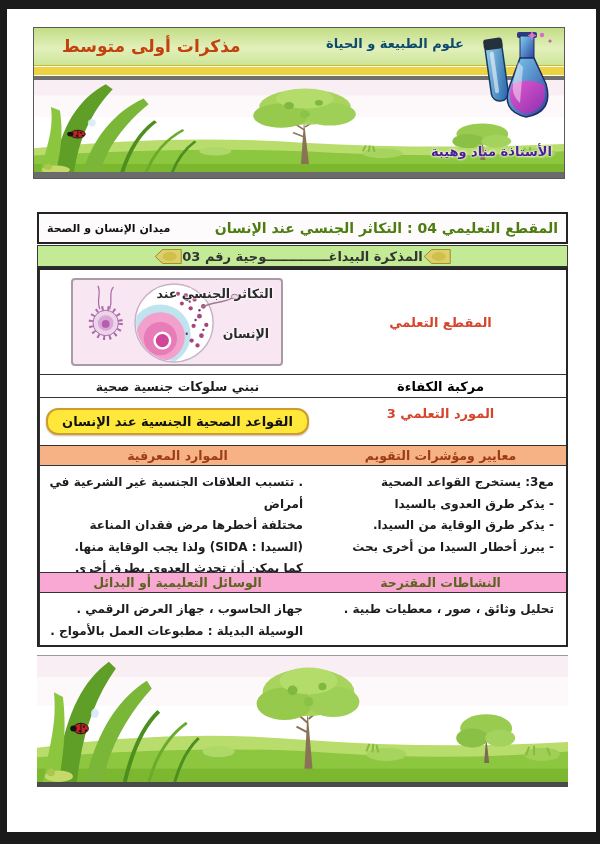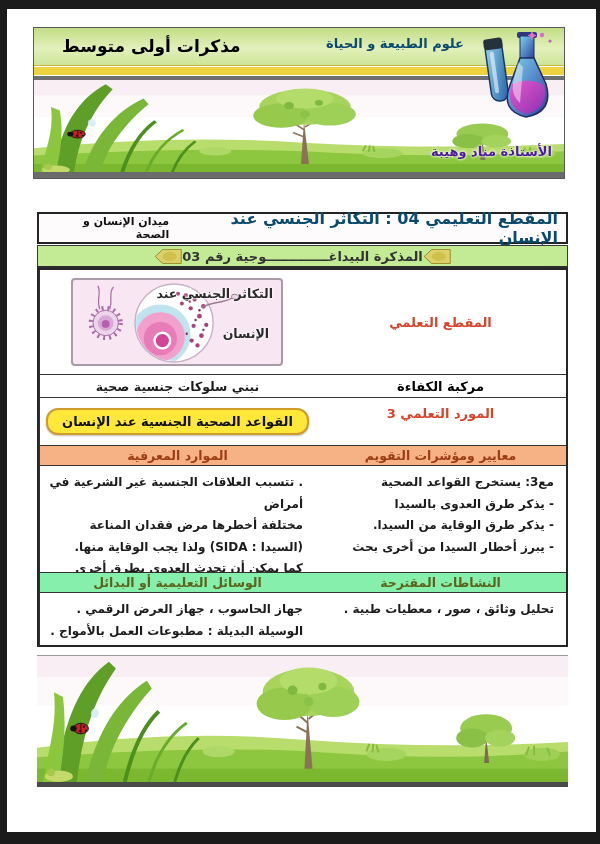--- a/index.html
+++ b/index.html
@@ -15,52 +15,52 @@
   .frame-right{right:0;top:0;width:4px;height:844px;}
   .frame-bottom{left:0;top:832px;width:600px;height:12px;}
 
   
   .banner{position:absolute;left:33px;top:27px;width:532px;height:152px;border:1px solid #5a5a5a;background:#fff;}
   .banner-green{position:absolute;left:0;top:0;width:100%;height:38px;
     background:linear-gradient(180deg,#c3dd85 0%,#e2f0bb 55%,#cde598 100%);border-bottom:1px solid #cbb93e;}
   .banner-yellow{position:absolute;left:0;top:39px;width:100%;height:8px;background:#ecd33f;}
   .banner-grayline{position:absolute;left:0;top:48px;width:100%;height:4px;background:#6f6f6f;}
   .banner-subject{position:absolute;top:8px;right:100px;font-size:13px;font-weight:700;color:#0c4a6e;}
-  .banner-series{position:absolute;top:8px;left:28px;font-size:17px;font-weight:700;color:#000000;}
+  .banner-series{position:absolute;top:8px;left:28px;font-size:17px;font-weight:700;color:#c2410c;}
   .banner-scene{position:absolute;left:0;top:52px;width:100%;height:94px;}
   .banner-bottombar{position:absolute;left:0;bottom:0;width:100%;height:6px;background:#6b6b6b;}
   .teacher{position:absolute;top:116px;right:12px;font-size:13px;font-weight:700;color:#4c1d95;
     text-shadow:0 0 3px #fff,0 0 3px #fff;}
   .flask{position:absolute;top:1px;right:4px;width:92px;height:98px;z-index:5;}
 
   
   .titlebar{position:absolute;left:37px;top:212px;width:531px;height:32px;border:2px solid #232323;
     background:#fdfbfc;display:flex;align-items:center;justify-content:space-between;padding:0 8px;}
-  .titlebar .seg{font-size:16px;font-weight:700;color:#0c4a6e;}
+  .titlebar .seg{font-size:14px;font-weight:700;color:#4d7c0f;}
   .titlebar .dom{font-size:11px;font-weight:700;color:#111;}
 
   
   .memobar{position:absolute;left:37px;top:245px;width:531px;height:23px;background:#c3ea95;
     border:1px solid #3a3a3a;border-bottom:2px solid #2c2c2c;display:flex;align-items:center;justify-content:center;}
   .memobar .memo-title{font-size:13px;font-weight:700;color:#333;}
   .memo-arrow{width:28px;height:15px;display:block;}
 
   
   .mtable{position:absolute;left:37px;top:268px;width:531px;border:2px solid #262626;background:#fff;
     display:grid;direction:rtl;grid-template-columns:251px 276px;
     grid-template-rows:104px 23px 48px 20px 107px 20px 53px;}
   .cell{position:relative;overflow:hidden;}
   .bl{border-left:1px solid #333;}   
   .bt{border-top:1px solid #333;}
   .c-center{display:flex;align-items:center;justify-content:center;}
   .red{color:#d6452c;}
   .lbl{font-size:13px;font-weight:700;}
   .hdr-orange{background:#f6b284;display:flex;align-items:center;justify-content:center;}
   .hdr-orange span{font-size:12.5px;font-weight:700;color:#9c3c14;}
-  .hdr-green{background:#86efac;display:flex;align-items:center;justify-content:center;}
+  .hdr-green{background:#f9a8d4;display:flex;align-items:center;justify-content:center;}
   .hdr-green span{font-size:12.5px;font-weight:700;color:#5a641d;}
   .bodytxt{padding:6px 12px 0 6px;font-size:12px;font-weight:700;color:#1c1c1c;line-height:21.5px;text-align:right;}
   .bold-line{font-weight:800;}
 
   
   .topicbox{position:absolute;top:8px;right:32px;width:212px;height:88px;background:#f9e6f3;
     border:2px solid #a99aa8;border-radius:4px;overflow:hidden;}
   .topicbox svg{position:absolute;left:0;top:0;width:100%;height:100%;}
   .topic-l1{position:absolute;top:6px;right:8px;font-size:12.5px;font-weight:800;color:#2b2b2b;
     text-shadow:0 0 3px #fff,0 0 3px #fff;}

